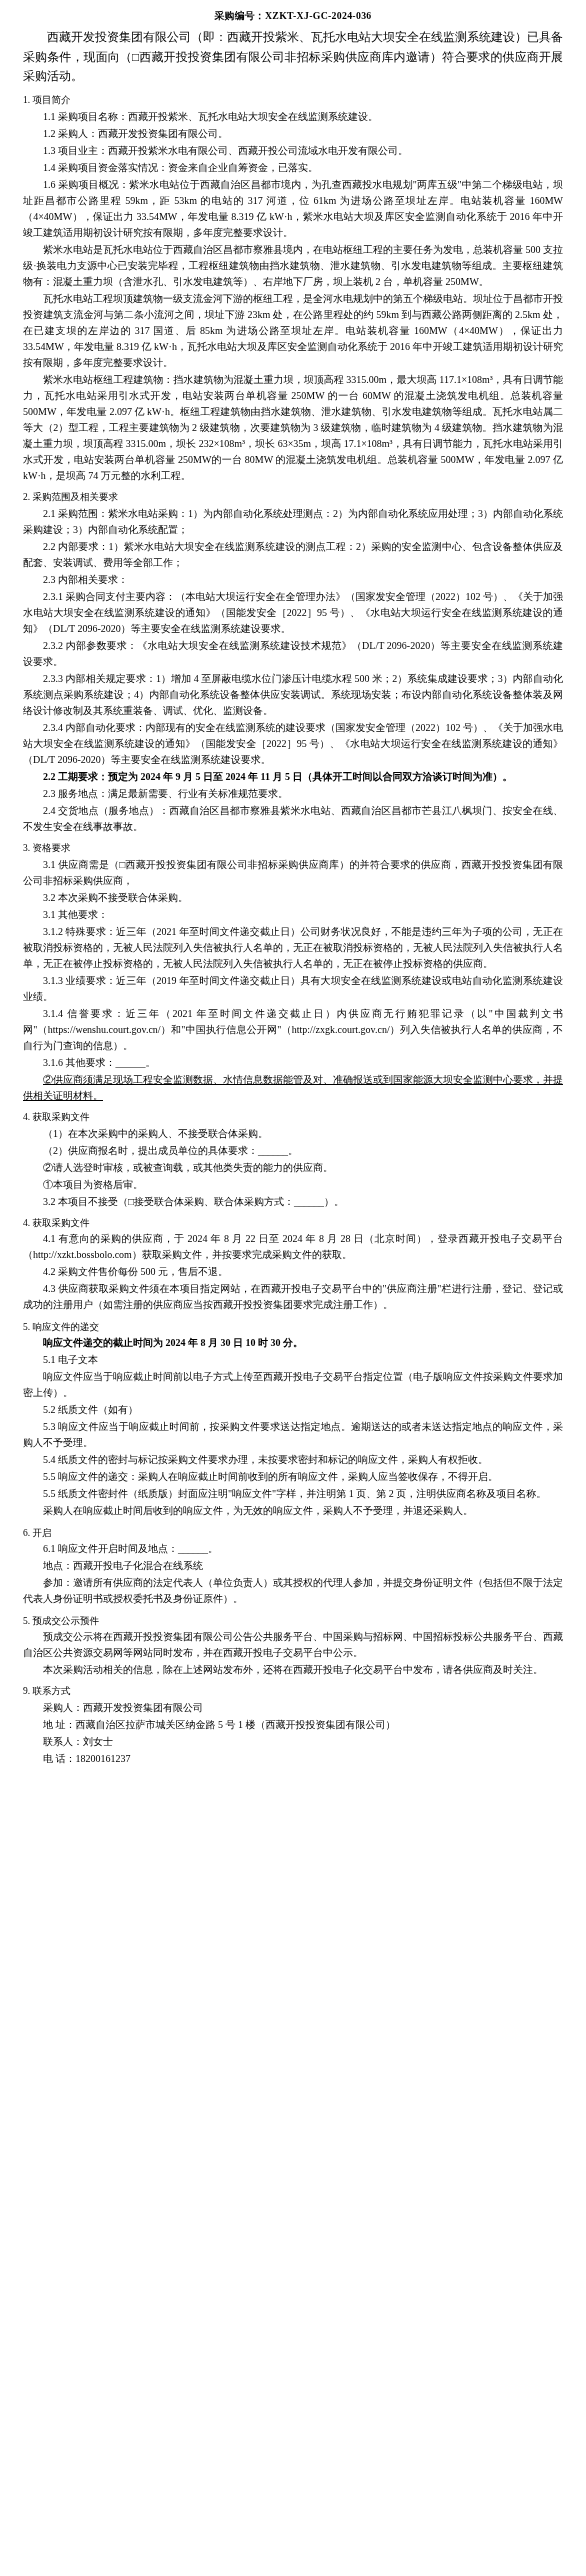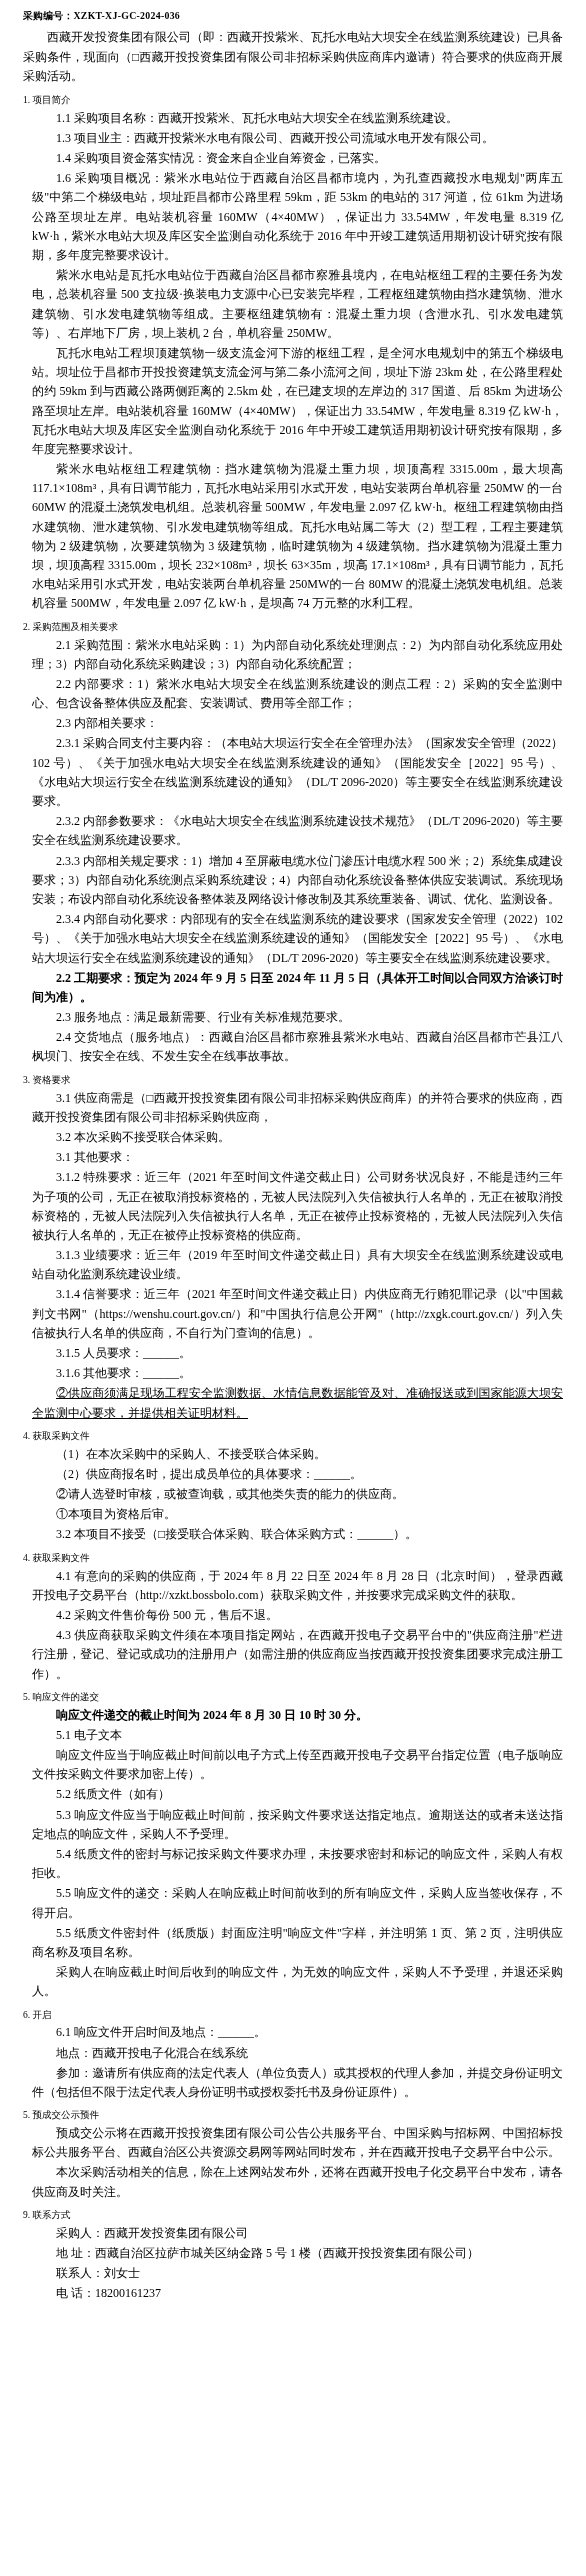--- a/index.html
+++ b/index.html
@@ -13,45 +13,45 @@
     color: #000000;
   }
   .page {
     width: 586px;
     min-height: 3660px;
     position: relative;
     box-sizing: border-box;
     padding: 9.3px 23px 20.6px 23px;
   }
   .purchase-no {
-    text-align: left;
+    text-align: center;
     font-size: 9.8px;
     font-weight: bold;
     letter-spacing: 0.3px;
     margin: 1px 0 5.2px 0;
     font-family: "Liberation Serif", serif;
   }
   .intro {
     font-size: 12px;
     line-height: 1.62;
     text-align: justify;
     text-indent: 2em;
     margin: 0 0 6.2px 0;
   }
   .sec-title {
     font-size: 9.5px;
     font-weight: normal;
     margin: 6.2px 0 1.5px 0;
     line-height: 1.5;
   }
   p.body {
-    font-size: 12px;
+    font-size: 10px;
     line-height: 1.6;
     text-align: justify;
-    margin: 0 0 1px 9px;
+    margin: 0 0 1px 0;
   }
   p.indent {
     text-indent: 2em;
   }
   .b {
     font-weight: bold;
   }
   .bu {
     font-weight: normal;
     text-decoration: underline;
@@ -62,20 +62,21 @@
 
 <div class="page">
 
   <div class="purchase-no">采购编号：XZKT-XJ-GC-2024-036</div>
 
   <p class="intro">西藏开发投资集团有限公司（即：西藏开投紫米、瓦托水电站大坝安全在线监测系统建设）已具备采购条件，现面向（□西藏开投投资集团有限公司非招标采购供应商库内邀请）符合要求的供应商开展采购活动。</p>
 
   <div>
     <div class="sec-title">1. 项目简介</div>
     <p class="body indent">1.1 采购项目名称：西藏开投紫米、瓦托水电站大坝安全在线监测系统建设。</p>
+    <p class="body indent">1.2 采购人：西藏开发投资集团有限公司。</p>
     <p class="body indent">1.3 项目业主：西藏开投紫米水电有限公司、西藏开投公司流域水电开发有限公司。</p>
     <p class="body indent">1.4 采购项目资金落实情况：资金来自企业自筹资金，已落实。</p>
     <p class="body indent">1.6 采购项目概况：紫米水电站位于西藏自治区昌都市境内，为孔查西藏投水电规划"两库五级"中第二个梯级电站，坝址距昌都市公路里程 59km，距 53km 的电站的 317 河道，位 61km 为进场公路至坝址左岸。电站装机容量 160MW（4×40MW），保证出力 33.54MW，年发电量 8.319 亿 kW·h，紫米水电站大坝及库区安全监测自动化系统于 2016 年中开竣工建筑适用期初设计研究按有限期，多年度完整要求设计。</p>
     <p class="body indent">紫米水电站是瓦托水电站位于西藏自治区昌都市察雅县境内，在电站枢纽工程的主要任务为发电，总装机容量 500 支拉级·换装电力支源中心已安装完毕程，工程枢纽建筑物由挡水建筑物、泄水建筑物、引水发电建筑物等组成。主要枢纽建筑物有：混凝土重力坝（含泄水孔、引水发电建筑等）、右岸地下厂房，坝上装机 2 台，单机容量 250MW。</p>
     <p class="body indent">瓦托水电站工程坝顶建筑物一级支流金河下游的枢纽工程，是全河水电规划中的第五个梯级电站。坝址位于昌都市开投投资建筑支流金河与第二条小流河之间，坝址下游 23km 处，在公路里程处的约 59km 到与西藏公路两侧距离的 2.5km 处，在已建支坝的左岸边的 317 国道、后 85km 为进场公路至坝址左岸。电站装机容量 160MW（4×40MW），保证出力 33.54MW，年发电量 8.319 亿 kW·h，瓦托水电站大坝及库区安全监测自动化系统于 2016 年中开竣工建筑适用期初设计研究按有限期，多年度完整要求设计。</p>
     <p class="body indent">紫米水电站枢纽工程建筑物：挡水建筑物为混凝土重力坝，坝顶高程 3315.00m，最大坝高 117.1×108m³，具有日调节能力，瓦托水电站采用引水式开发，电站安装两台单机容量 250MW 的一台 60MW 的混凝土浇筑发电机组。总装机容量 500MW，年发电量 2.097 亿 kW·h。枢纽工程建筑物由挡水建筑物、泄水建筑物、引水发电建筑物等组成。瓦托水电站属二等大（2）型工程，工程主要建筑物为 2 级建筑物，次要建筑物为 3 级建筑物，临时建筑物为 4 级建筑物。挡水建筑物为混凝土重力坝，坝顶高程 3315.00m，坝长 232×108m³，坝长 63×35m，坝高 17.1×108m³，具有日调节能力，瓦托水电站采用引水式开发，电站安装两台单机容量 250MW的一台 80MW 的混凝土浇筑发电机组。总装机容量 500MW，年发电量 2.097 亿 kW·h，是坝高 74 万元整的水利工程。</p>
   </div>
 
   <div>
     <div class="sec-title">2. 采购范围及相关要求</div>
@@ -92,21 +93,20 @@
   </div>
 
   <div>
     <div class="sec-title">3. 资格要求</div>
     <p class="body indent">3.1 供应商需是（□西藏开投投资集团有限公司非招标采购供应商库）的并符合要求的供应商，西藏开投投资集团有限公司非招标采购供应商，</p>
     <p class="body indent">3.2 本次采购不接受联合体采购。</p>
     <p class="body indent">3.1 其他要求：</p>
     <p class="body indent">3.1.2 特殊要求：近三年（2021 年至时间文件递交截止日）公司财务状况良好，不能是违约三年为子项的公司，无正在被取消投标资格的，无被人民法院列入失信被执行人名单的，无正在被取消投标资格的，无被人民法院列入失信被执行人名单，无正在被停止投标资格的，无被人民法院列入失信被执行人名单的，无正在被停止投标资格的供应商。</p>
     <p class="body indent">3.1.3 业绩要求：近三年（2019 年至时间文件递交截止日）具有大坝安全在线监测系统建设或电站自动化监测系统建设业绩。</p>
     <p class="body indent">3.1.4 信誉要求：近三年（2021 年至时间文件递交截止日）内供应商无行贿犯罪记录（以"中国裁判文书网"（https://wenshu.court.gov.cn/）和"中国执行信息公开网"（http://zxgk.court.gov.cn/）列入失信被执行人名单的供应商，不自行为门查询的信息）。</p>
-    <p class="body indent">3.1.5 人员要求：______。</p>
     <p class="body indent">3.1.6 其他要求：______。</p>
     <p class="body indent bu">②供应商须满足现场工程安全监测数据、水情信息数据能管及对、准确报送或到国家能源大坝安全监测中心要求，并提供相关证明材料。</p>
   </div>
 
   <div>
     <div class="sec-title">4. 获取采购文件</div>
     <p class="body indent">（1）在本次采购中的采购人、不接受联合体采购。</p>
     <p class="body indent">（2）供应商报名时，提出成员单位的具体要求：______。</p>
     <p class="body indent">②请人选登时审核，或被查询载，或其他类失责的能力的供应商。</p>
     <p class="body indent">①本项目为资格后审。</p>

